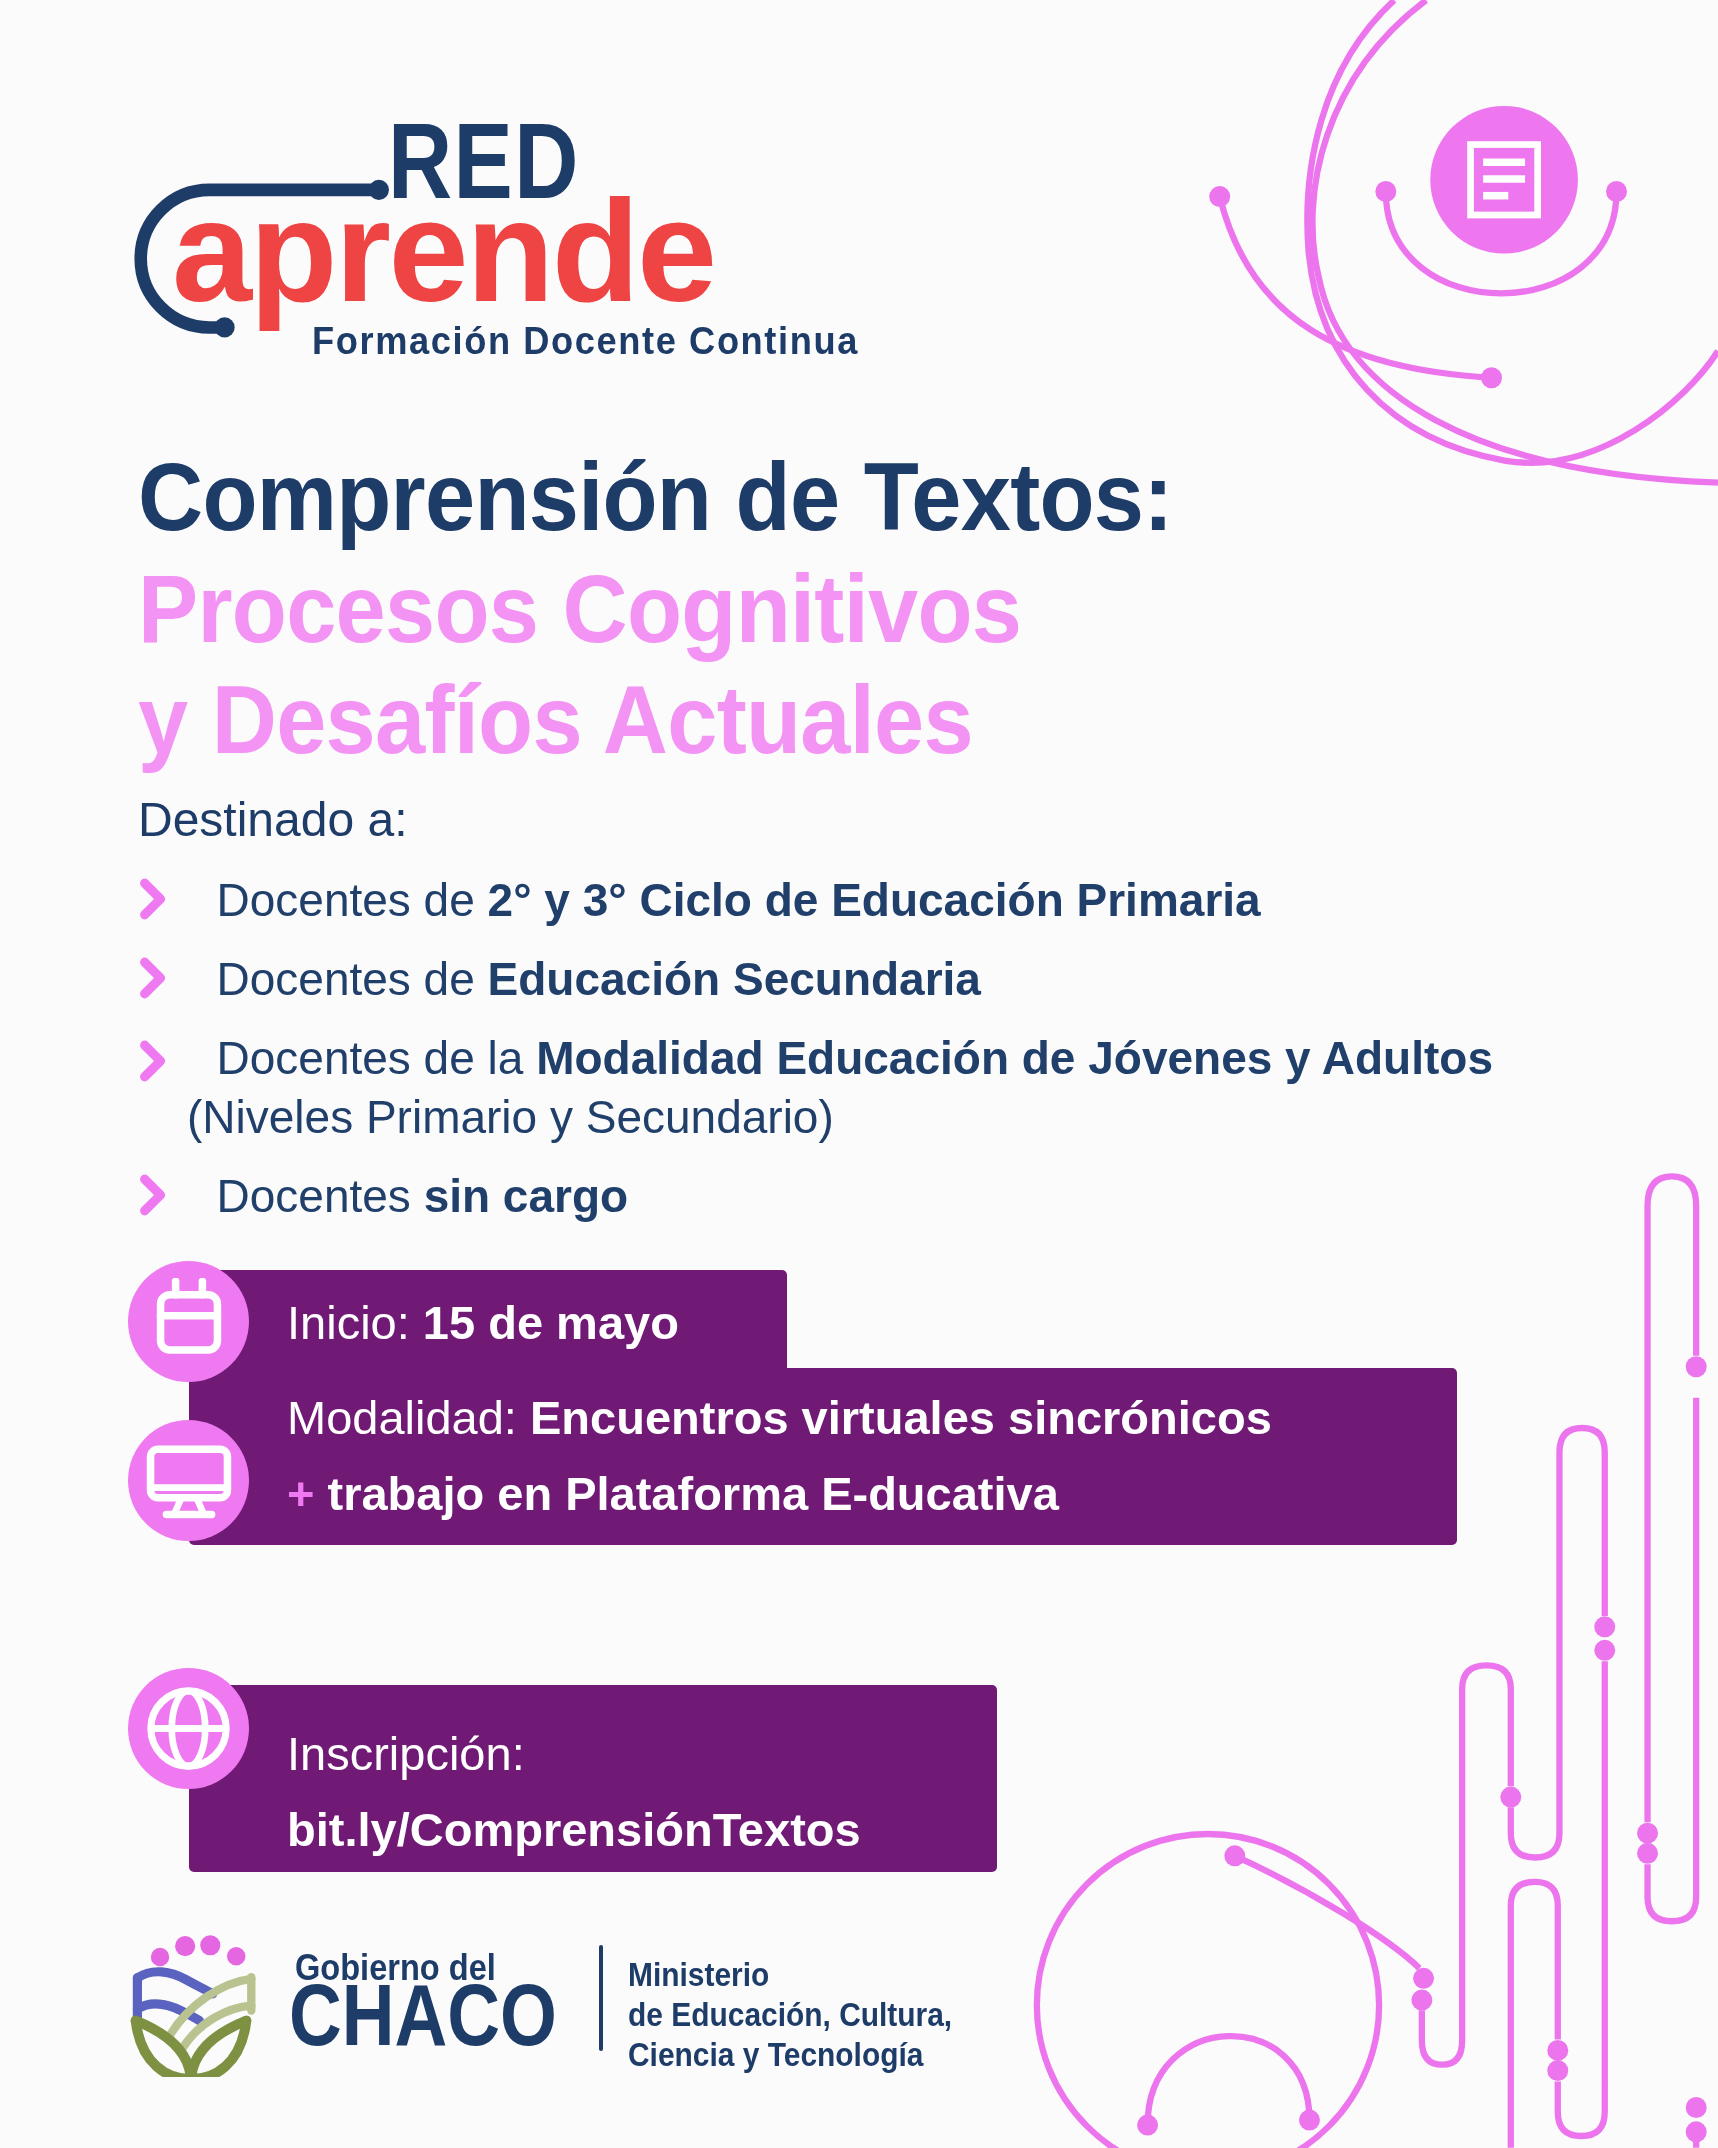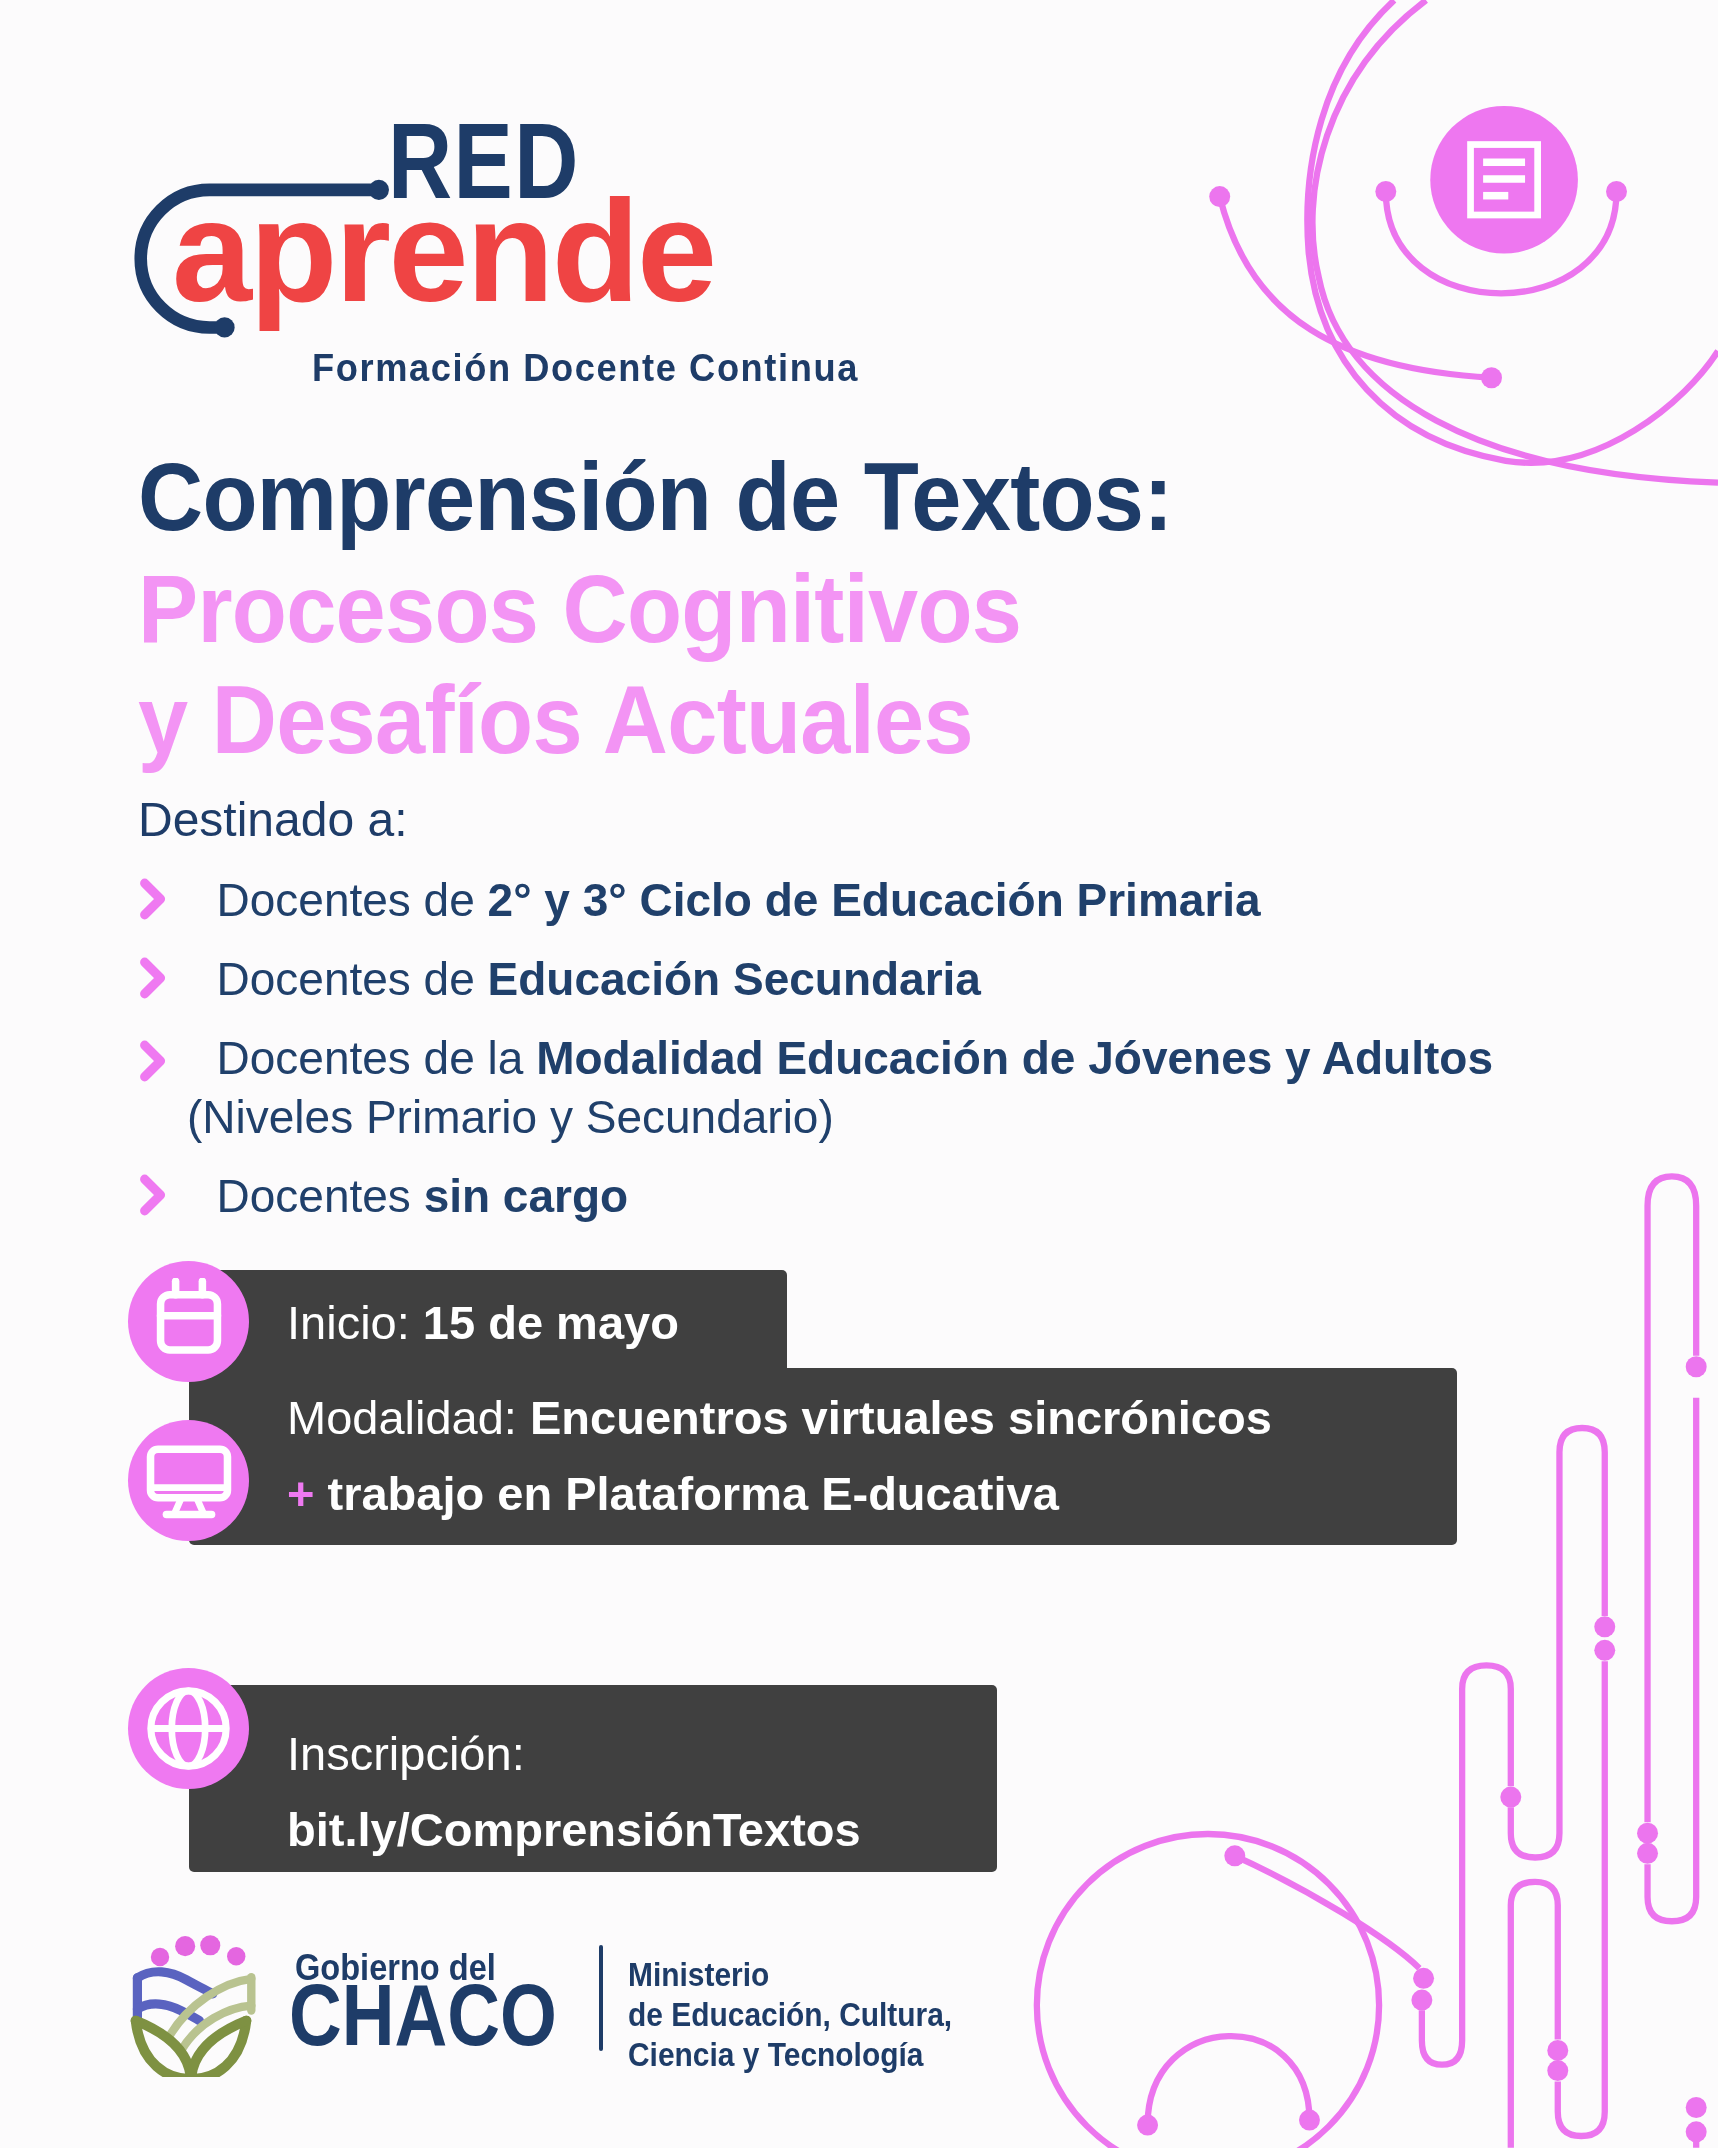--- a/index.html
+++ b/index.html
@@ -18,37 +18,37 @@
   .sx88 { transform:scaleX(.88); }
   .sx84 { transform:scaleX(.84); }
   .sx83 { transform:scaleX(.83); }
 
   
   #decor { position:absolute; left:0; top:0; width:1718px; height:2148px; z-index:0; pointer-events:none; }
 
   
   #logo-red { left:388px; top:108px; font-size:107px; font-weight:700; line-height:1; letter-spacing:1.7px; z-index:2; }
   #logo-aprende { left:172px; top:180px; font-size:144px; font-weight:700; line-height:1; letter-spacing:-2.5px; color:#ef4444; z-index:2; }
-  #logo-tagline { left:312px; top:321px; font-size:39px; font-weight:700; line-height:1; letter-spacing:1.7px; z-index:2;margin-top:27px; }
+  #logo-tagline { left:312px; top:321px; font-size:39px; font-weight:700; line-height:1; letter-spacing:1.7px; z-index:2; }
 
   
   #course-title { left:138px; top:413px; font-size:97px; font-weight:700; line-height:1.15; letter-spacing:-0.8px; z-index:1;margin-top:28px; }
   #course-title .t1 { color:#1e3c68; }
   #course-title .t2 { color:#f394f4; }
 
   
   #audience-heading { left:138px; top:791px; font-size:48px; font-weight:400; line-height:1.2; z-index:1; }
   #audience-list { left:138px; top:871px; width:1443px; z-index:1; }
   .aud-item { display:flex; align-items:flex-start; margin-bottom:20px; font-size:46px; line-height:59px; color:#20406b;gap:30px; }
   .aud-item .chev { flex:0 0 30px; margin:5.9px 18.5px 0 0; }
   .aud-item b { font-weight:700; }
   .aud-line2 { margin-left:49px; font-size:46px; line-height:59px; color:#20406b; }
 
   
-  .info-box { position:absolute; background:#404040; border-radius:5px; color:#ffffff; z-index:1; }
+  .info-box { position:absolute; background:#701a75; border-radius:5px; color:#ffffff; z-index:1; }
   .info-box .ln { padding-left:98px; font-size:47px; line-height:76px; white-space:nowrap; }
   .info-box .lbl { font-weight:400; }
   .info-box .val { font-weight:700; }
   .info-box .plus { color:#ef79f1; font-weight:700; }
   #box-inicio { left:189px; top:1270px; width:598px; height:105px; display:flex; align-items:center; }
   #box-modalidad { left:189px; top:1368px; width:1268px; height:177px; padding-top:12px; }
   #box-inscripcion { left:189px; top:1670px; width:808px; height:187px; padding-top:31px;margin-top:15px; }
   .icon-circle { position:absolute; width:121px; height:121px; border-radius:50%; background:#ef79f1;
                  display:flex; align-items:center; justify-content:center; z-index:2; }
   #circle-inicio { left:128px; top:1261px; }

